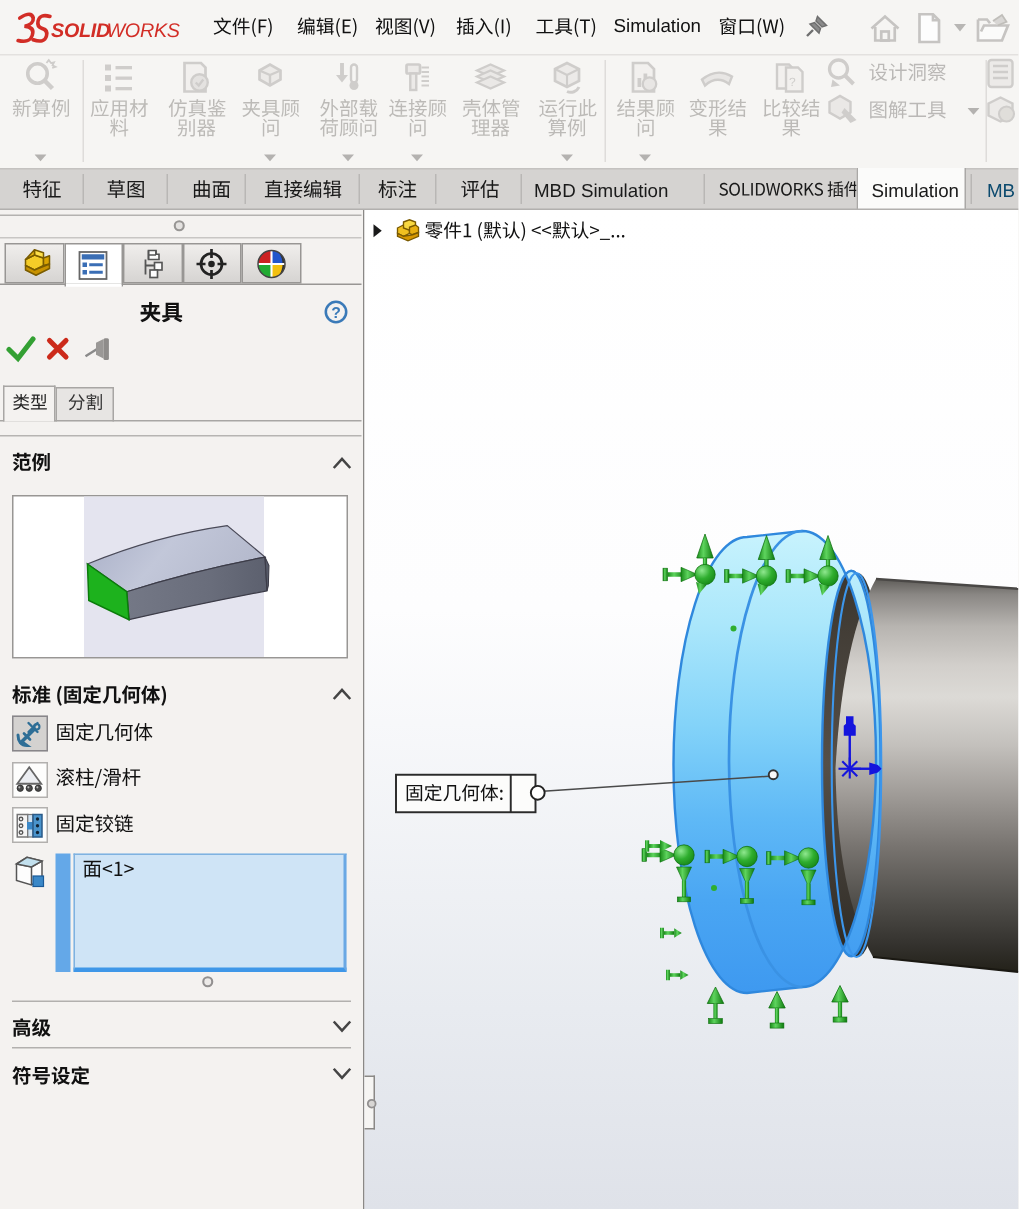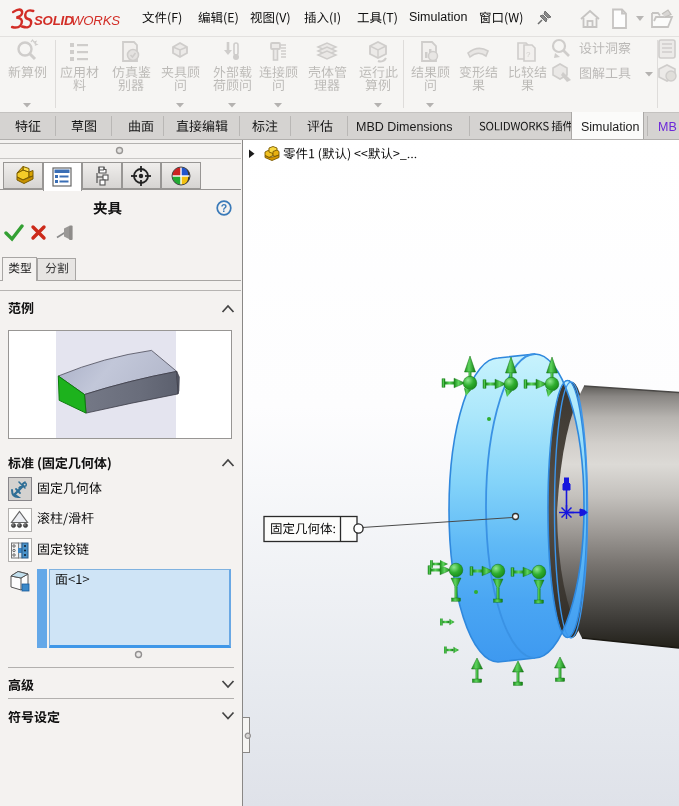--- a/index.html
+++ b/index.html
@@ -387,40 +387,40 @@
       <path transform="translate(0.0,0) scale(0.013000,-0.013000)" d="M466 764V693H902V764ZM779 325C826 225 873 95 888 16L957 41C940 120 892 247 843 345ZM491 342C465 236 420 129 364 57C381 49 411 28 425 18C479 94 529 211 560 327ZM422 525V454H636V18C636 5 632 1 617 0C604 0 557 -1 505 1C515 -22 526 -54 529 -76C599 -76 645 -74 674 -62C703 -49 712 -26 712 17V454H956V525ZM202 840V628H49V558H186C153 434 88 290 24 215C38 196 58 165 66 145C116 209 165 314 202 422V-79H277V444C311 395 351 333 368 301L412 360C392 388 306 498 277 531V558H408V628H277V840Z"></path>
       <path transform="translate(13.0,0) scale(0.013000,-0.013000)" d="M94 774C159 743 242 695 284 662L327 724C284 755 200 800 136 828ZM42 497C105 467 187 420 227 388L269 451C227 482 144 526 83 553ZM71 -18 134 -69C194 24 263 150 316 255L262 305C204 191 125 59 71 -18ZM548 819C582 767 617 697 631 653L704 682C689 726 651 793 616 844ZM334 649V578H597V352H372V281H597V23H302V-49H962V23H675V281H902V352H675V578H938V649Z"></path>
     </g>
   </svg>
 <svg style="position:absolute;left:307.0px;top:117.2px;overflow:visible" width="28" height="18" viewBox="0 -13.8 28 17.7">
     <g fill="#1a1a1a">
       <path transform="translate(0.0,0) scale(0.013000,-0.013000)" d="M826 664C813 588 783 477 759 410L819 393C845 457 875 561 900 646ZM392 646C419 567 443 465 449 397L517 416C510 482 486 584 456 663ZM97 762C150 714 216 648 247 605L297 658C266 699 198 763 145 807ZM358 789V718H603V349H330V277H603V-79H679V277H961V349H679V718H916V789ZM43 526V454H182V84C182 41 154 15 135 4C148 -11 165 -42 172 -60C186 -40 212 -20 378 108C369 122 356 151 350 171L252 97V527L182 526Z"></path>
       <path transform="translate(13.0,0) scale(0.013000,-0.013000)" d="M266 836C210 684 117 534 18 437C32 420 53 381 61 363C95 398 128 439 160 483V-78H232V595C273 665 309 740 338 815ZM324 621V548H598V343H382V-80H456V-37H823V-76H899V343H675V548H960V621H675V840H598V621ZM456 35V272H823V35Z"></path>
     </g>
   </svg>
-<div class="abs" style="left:356px;top:119.5px;font-size:12.5px;color:#1a1a1a">MBD Dimensions</div>
+<div class="abs" style="left:356px;top:119.5px;font-size:12.5px;color:#1a1a1a">MBD Simulation</div>
 <svg style="position:absolute;left:479.0px;top:118.4px;overflow:visible" width="97" height="16" viewBox="0 -12.1 97 15.5">
     <g fill="#1a1a1a">
       <path transform="translate(0.0,0) scale(0.011400,-0.011400)" d="M304 -13C457 -13 553 79 553 195C553 304 487 354 402 391L298 436C241 460 176 487 176 559C176 624 230 665 313 665C381 665 435 639 480 597L528 656C477 709 400 746 313 746C180 746 82 665 82 552C82 445 163 393 231 364L336 318C406 287 459 263 459 187C459 116 402 68 305 68C229 68 155 104 103 159L48 95C111 29 200 -13 304 -13Z"></path>
       <path transform="translate(6.5,0) scale(0.011400,-0.011400)" d="M371 -13C555 -13 684 134 684 369C684 604 555 746 371 746C187 746 58 604 58 369C58 134 187 -13 371 -13ZM371 68C239 68 153 186 153 369C153 552 239 665 371 665C503 665 589 552 589 369C589 186 503 68 371 68Z"></path>
       <path transform="translate(14.8,0) scale(0.011400,-0.011400)" d="M101 0H514V79H193V733H101Z"></path>
       <path transform="translate(20.7,0) scale(0.011400,-0.011400)" d="M101 0H193V733H101Z"></path>
       <path transform="translate(23.8,0) scale(0.011400,-0.011400)" d="M101 0H288C509 0 629 137 629 369C629 603 509 733 284 733H101ZM193 76V658H276C449 658 534 555 534 369C534 184 449 76 276 76Z"></path>
       <path transform="translate(31.4,0) scale(0.011400,-0.011400)" d="M181 0H291L400 442C412 500 426 553 437 609H441C453 553 464 500 477 442L588 0H700L851 733H763L684 334C671 255 657 176 644 96H638C620 176 604 256 586 334L484 733H399L298 334C280 255 262 176 246 96H242C227 176 213 255 198 334L121 733H26Z"></path>
       <path transform="translate(41.1,0) scale(0.011400,-0.011400)" d="M371 -13C555 -13 684 134 684 369C684 604 555 746 371 746C187 746 58 604 58 369C58 134 187 -13 371 -13ZM371 68C239 68 153 186 153 369C153 552 239 665 371 665C503 665 589 552 589 369C589 186 503 68 371 68Z"></path>
       <path transform="translate(49.3,0) scale(0.011400,-0.011400)" d="M193 385V658H316C431 658 494 624 494 528C494 432 431 385 316 385ZM503 0H607L421 321C520 345 586 413 586 528C586 680 479 733 330 733H101V0H193V311H325Z"></path>
       <path transform="translate(56.3,0) scale(0.011400,-0.011400)" d="M101 0H193V232L319 382L539 0H642L377 455L607 733H502L195 365H193V733H101Z"></path>
       <path transform="translate(63.4,0) scale(0.011400,-0.011400)" d="M304 -13C457 -13 553 79 553 195C553 304 487 354 402 391L298 436C241 460 176 487 176 559C176 624 230 665 313 665C381 665 435 639 480 597L528 656C477 709 400 746 313 746C180 746 82 665 82 552C82 445 163 393 231 364L336 318C406 287 459 263 459 187C459 116 402 68 305 68C229 68 155 104 103 159L48 95C111 29 200 -13 304 -13Z"></path>
       <path transform="translate(72.3,0) scale(0.011400,-0.011400)" d="M732 243V179H847V38H693V536H950V604H693V731C770 742 843 755 899 773L860 833C753 799 558 778 401 769C409 753 418 726 421 709C485 711 555 716 624 723V604H367V536H624V38H461V178H581V242H461V365C503 376 547 390 584 405L547 467C508 446 446 424 395 409V-79H461V-30H847V-81H916V433H731V368H847V243ZM160 840V638H54V568H160V341L37 308L55 235L160 267V8C160 -4 157 -7 146 -7C136 -7 106 -8 72 -7C82 -27 91 -58 94 -76C146 -76 180 -74 203 -62C225 -51 233 -30 233 8V289L342 323L334 391L233 362V568H329V638H233V840Z"></path>
       <path transform="translate(83.4,0) scale(0.011400,-0.011400)" d="M317 341V268H604V-80H679V268H953V341H679V562H909V635H679V828H604V635H470C483 680 494 728 504 775L432 790C409 659 367 530 309 447C327 438 359 420 373 409C400 451 425 504 446 562H604V341ZM268 836C214 685 126 535 32 437C45 420 67 381 75 363C107 397 137 437 167 480V-78H239V597C277 667 311 741 339 815Z"></path>
     </g>
   </svg>
 <div class="abs" style="left:571.3px;top:112px;width:72.6px;height:28px;background:#fbfbfa;border-left:1px solid #aaa8a6;border-right:1px solid #aaa8a6;box-sizing:border-box"></div>
 <div class="abs" style="left:581px;top:119.5px;font-size:12.5px;color:#1a1a1a">Simulation</div>
-<div class="abs" style="left:658px;top:119.5px;font-size:12.5px;color:#6d28d9">MB</div>
+<div class="abs" style="left:658px;top:119.5px;font-size:12.5px;color:#0c4a6e">MB</div>
 <div class="abs" style="left:0;top:139px;width:679px;height:1px;background:#b2b0ae"></div>
 <div class="abs" style="left:0;top:140px;width:241.5px;height:666px;background:#f4f2f0"></div>
 <div class="abs" style="left:241.5px;top:140px;width:1.8px;height:666px;background:#8a8886"></div>
 <div class="abs" style="left:0;top:143px;width:241px;height:1px;background:#b4b2b0"></div>
 <div class="abs" style="left:0;top:157.5px;width:241px;height:1px;background:#c8c6c4"></div>
 <svg class="abs" style="left:115px;top:146px" width="9" height="9" viewBox="0 0 9 9">
     <circle cx="4.5" cy="4.5" r="3" fill="#e4e2e0" stroke="#989694" stroke-width="1.4"></circle>
   </svg>
 <div class="abs" style="left:3px;top:162px;width:39.5px;height:27px;background:linear-gradient(#f0eeec,#d6d4d2);border:1px solid #989694;box-sizing:border-box"></div>
 <div class="abs" style="left:42.5px;top:162px;width:39.5px;height:29px;background:#fff;border:1px solid #989694;border-bottom:none;box-sizing:border-box"></div>

